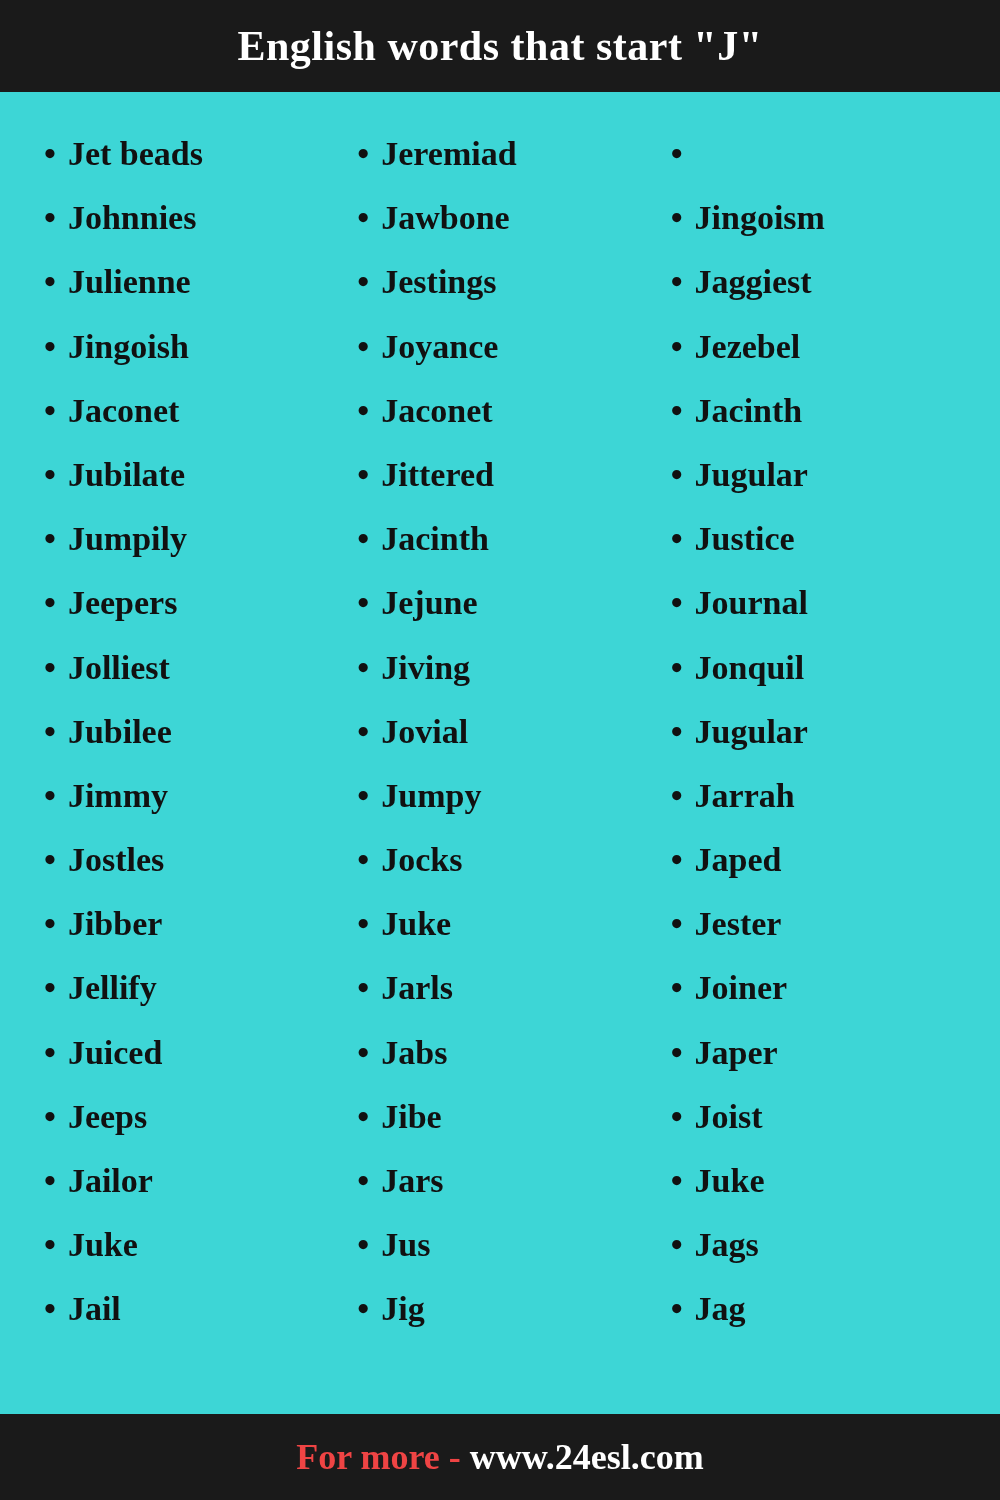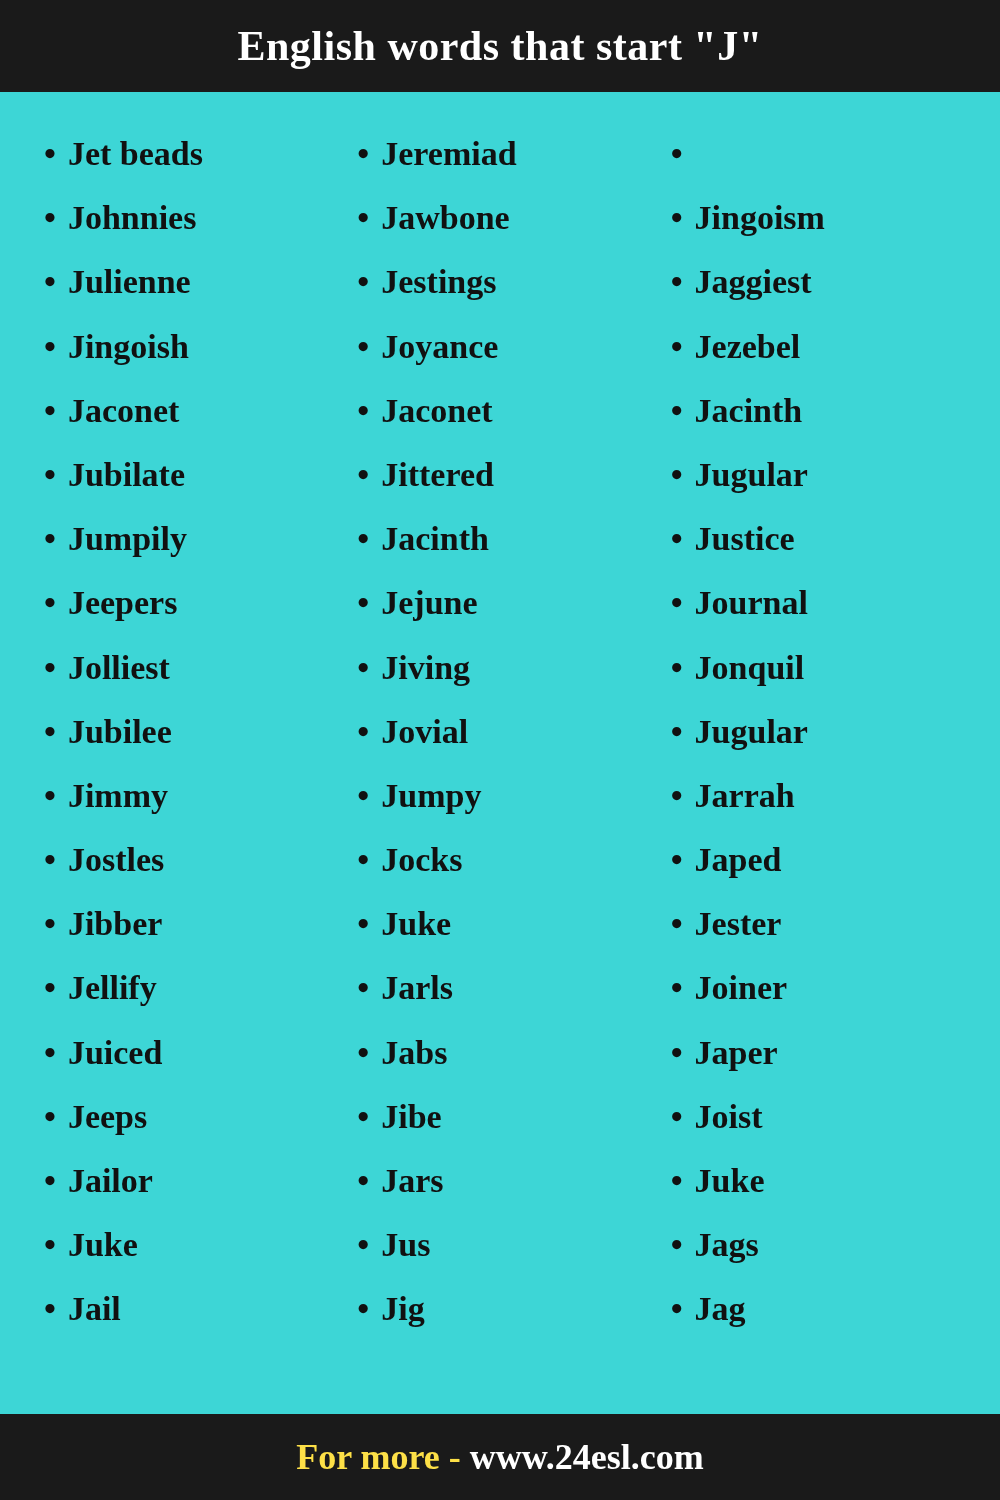--- a/index.html
+++ b/index.html
@@ -50,21 +50,21 @@
       flex-shrink: 0;
     }
     .footer {
       background: #1a1a1a;
       text-align: center;
       padding: 22px 20px;
       font-size: 36px;
       font-weight: bold;
     }
     .footer-for {
-      color: #fde047;
+      color: #ef4444;
     }
     .footer-url {
       color: #ffffff;
       text-align: right;
     }
   </style>
 </head>
 <body>
 
 <div class="header">

